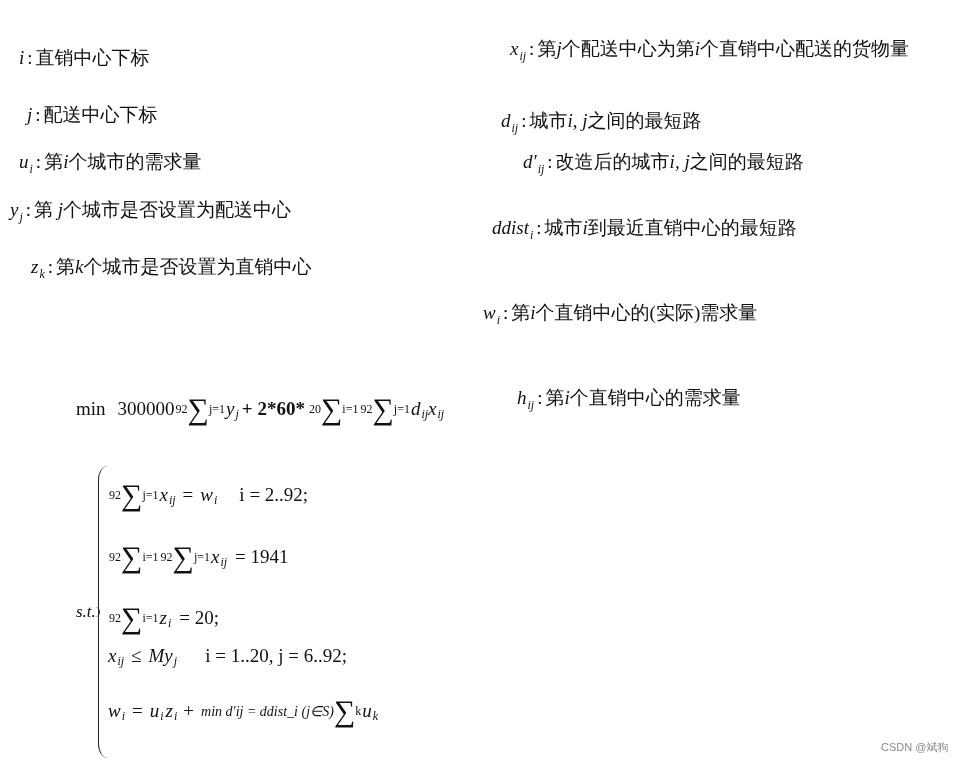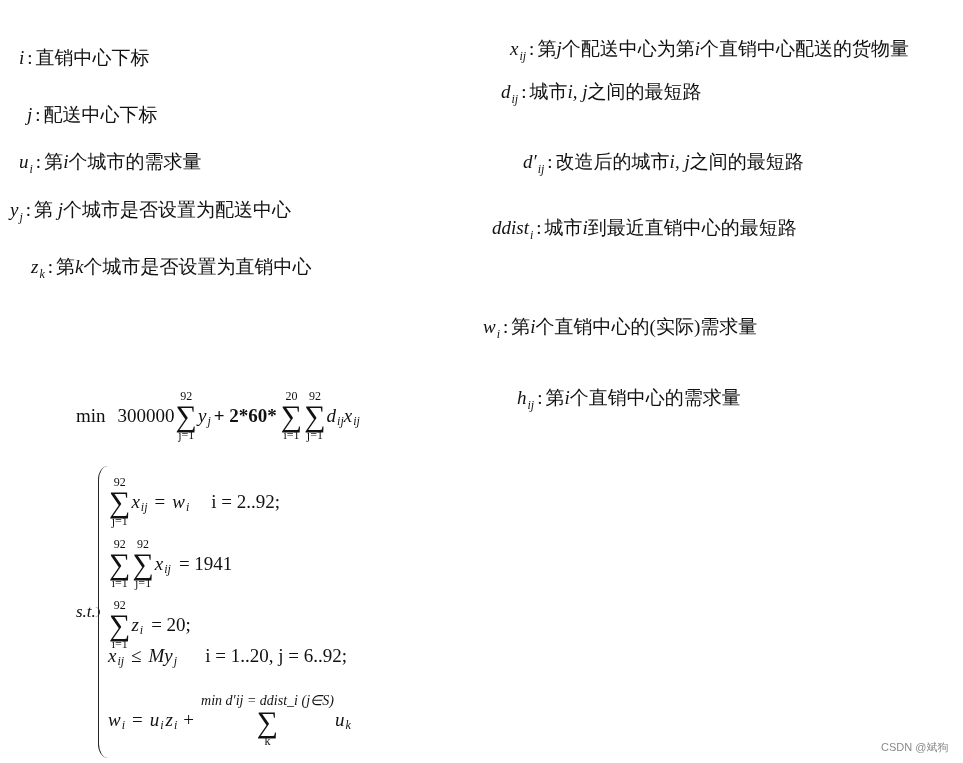--- a/index.html
+++ b/index.html
@@ -4,21 +4,21 @@
 <style>
   html, body { margin:0; padding:0; background:#ffffff; }
   body { width:963px; height:763px; position:relative; overflow:hidden;
          font-family:"Liberation Serif","DejaVu Serif",serif; color:#111; }
   .def { position:absolute; font-size:19px; white-space:nowrap; line-height:24px; }
   .sym { font-style:italic; }
   .sub { font-style:italic; font-size:12px; position:relative; top:5px; margin-left:1px; }
   .colon { margin:0 3px 0 3px; }
   .iv { font-style:italic; }
   .math { position:absolute; font-size:19px; white-space:nowrap; }
-  .sum { display:inline-flex; flex-direction:column; align-items:center; vertical-align:middle; margin:12px 1px; }
+  .sum { display:inline-flex; flex-direction:row; align-items:center; vertical-align:middle; margin:18px 1px; }
   .sum .up, .sum .lo { font-size:12px; line-height:13px; }
   .sum .lo { }
   .sum .sg { font-size:30px; line-height:26px; }
   .row { position:absolute; left:108px; font-size:19px; white-space:nowrap; display:flex; align-items:center; }
   .brace { position:absolute; left:98px; top:466px; width:10px; height:292px;
            border-left:1.3px solid #222; border-top-left-radius:10px 14px; border-bottom-left-radius:10px 14px; }
   .brace-tip { position:absolute; left:92px; top:607px; width:7px; height:10px;
                border-right:1.3px solid #222; border-radius:0 6px 6px 0; }
   .st { position:absolute; left:76px; top:602px; font-size:17px; font-style:italic; }
   .note { font-size:14px; font-style:italic;font-family:Liberation Serif, serif; }
@@ -40,30 +40,30 @@
 <div class="def" style="left:10px;top:198px;">
   <span class="sym">y</span><span class="sub">j</span><span class="colon">:</span><span>第 </span><span class="iv">j</span><span>个城市是否设置为配送中心</span>
 </div>
 <div class="def" style="left:31px;top:255px;">
   <span class="sym">z</span><span class="sub">k</span><span class="colon">:</span><span>第</span><span class="iv">k</span><span>个城市是否设置为直销中心</span>
 </div>
 
 <div class="def" style="left:510px;top:37px;">
   <span class="sym">x</span><span class="sub">ij</span><span class="colon">:</span><span>第</span><span class="iv">j</span><span>个配送中心为第</span><span class="iv">i</span><span>个直销中心配送的货物量</span>
 </div>
-<div class="def" style="left:501px;top:80px;">
+<div class="def" style="left:501px;top:109px;">
   <span class="sym">d</span><span class="sub">ij</span><span class="colon">:</span><span>城市</span><span class="iv">i, j</span><span>之间的最短路</span>
 </div>
 <div class="def" style="left:523px;top:150px;">
   <span class="sym">d′</span><span class="sub">ij</span><span class="colon">:</span><span>改造后的城市</span><span class="iv">i, j</span><span>之间的最短路</span>
 </div>
 <div class="def" style="left:492px;top:216px;">
   <span class="sym">ddist</span><span class="sub">i</span><span class="colon">:</span><span>城市</span><span class="iv">i</span><span>到最近直销中心的最短路</span>
 </div>
-<div class="def" style="left:483px;top:315px;">
+<div class="def" style="left:483px;top:301px;">
   <span class="sym">w</span><span class="sub">i</span><span class="colon">:</span><span>第</span><span class="iv">i</span><span>个直销中心的(实际)需求量</span>
 </div>
 <div class="def" style="left:517px;top:386px;">
   <span class="sym">h</span><span class="sub">ij</span><span class="colon">:</span><span>第</span><span class="iv">i</span><span>个直销中心的需求量</span>
 </div>
 
 <div class="math" style="left:76px;top:378px;display:flex;align-items:center;">
   <span style="margin-right:12px;">min</span>
   <span>300000</span>
   <span class="sum">

